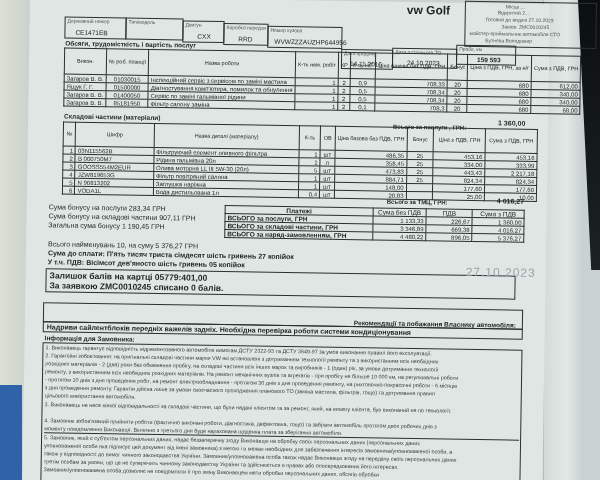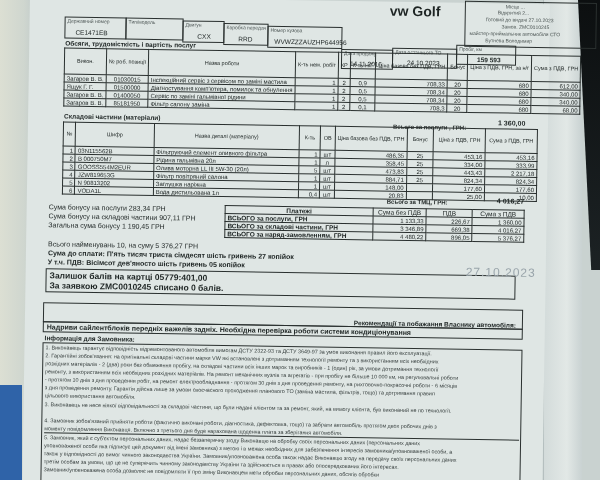--- a/index.html
+++ b/index.html
@@ -39,21 +39,21 @@
 </head>
 <body>
 
 <div class="left-bg"></div>
 <div class="left-blue"></div>
 <div class="page-edge"></div>
 <div class="right-dark"></div>
 
 <div class="paper">
 
-  <div class="abs t b" style="left:360px;top:2px;font-size:14px;">vw Golf</div>
+  <div class="abs t b" style="left:377px;top:2px;font-size:12px;">vw Golf</div>
 
   <div class="box" style="left:435px;top:-2px;width:132px;height:46px;">
     <div class="abs t tiny" style="left:40px;top:2px;">Місце ...</div>
     <div class="abs t tiny" style="left:32px;top:8px;">Відкритий 2...</div>
     <div class="abs t tiny" style="left:20px;top:15px;">Готовий до видачі 27.10.2023</div>
     <div class="abs t tiny" style="left:36px;top:22px;">Замов. ZMC0010245</div>
     <div class="abs t tiny" style="left:4px;top:29px;">майстер-приймальник автомобіля СТО</div>
     <div class="abs t tiny" style="left:20px;top:36px;">Бутнева Володимир</div>
   </div>
 

